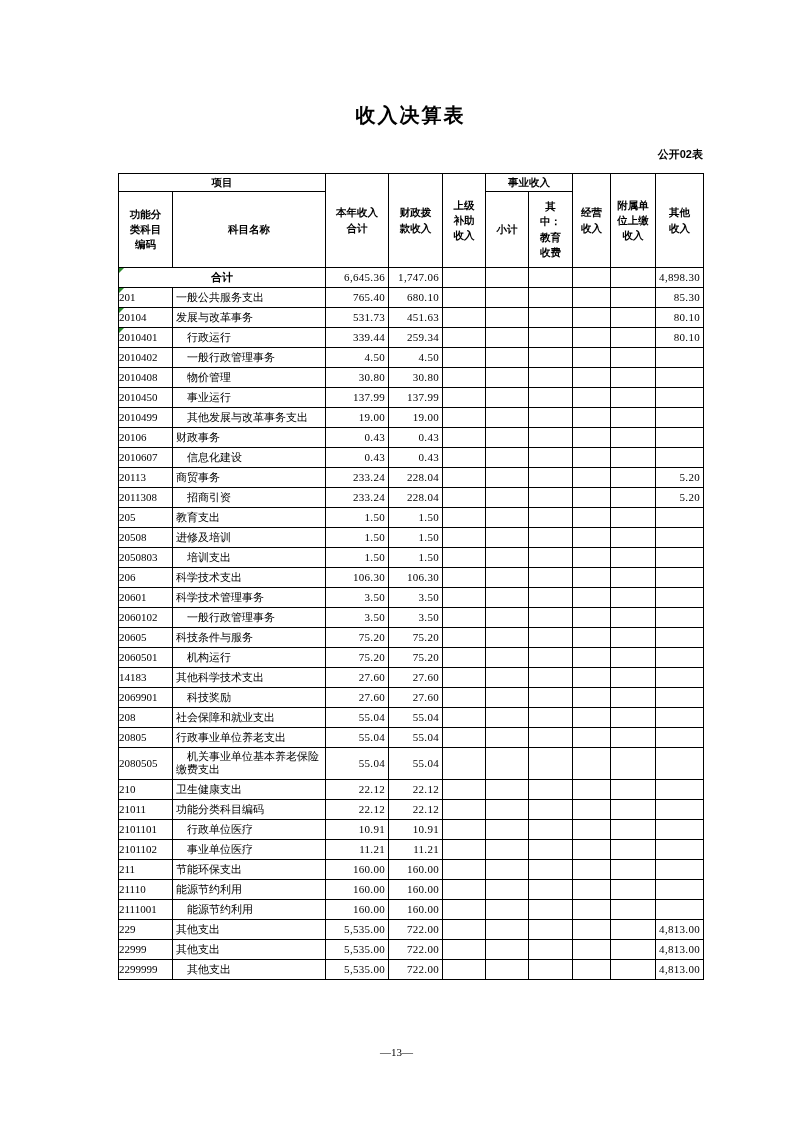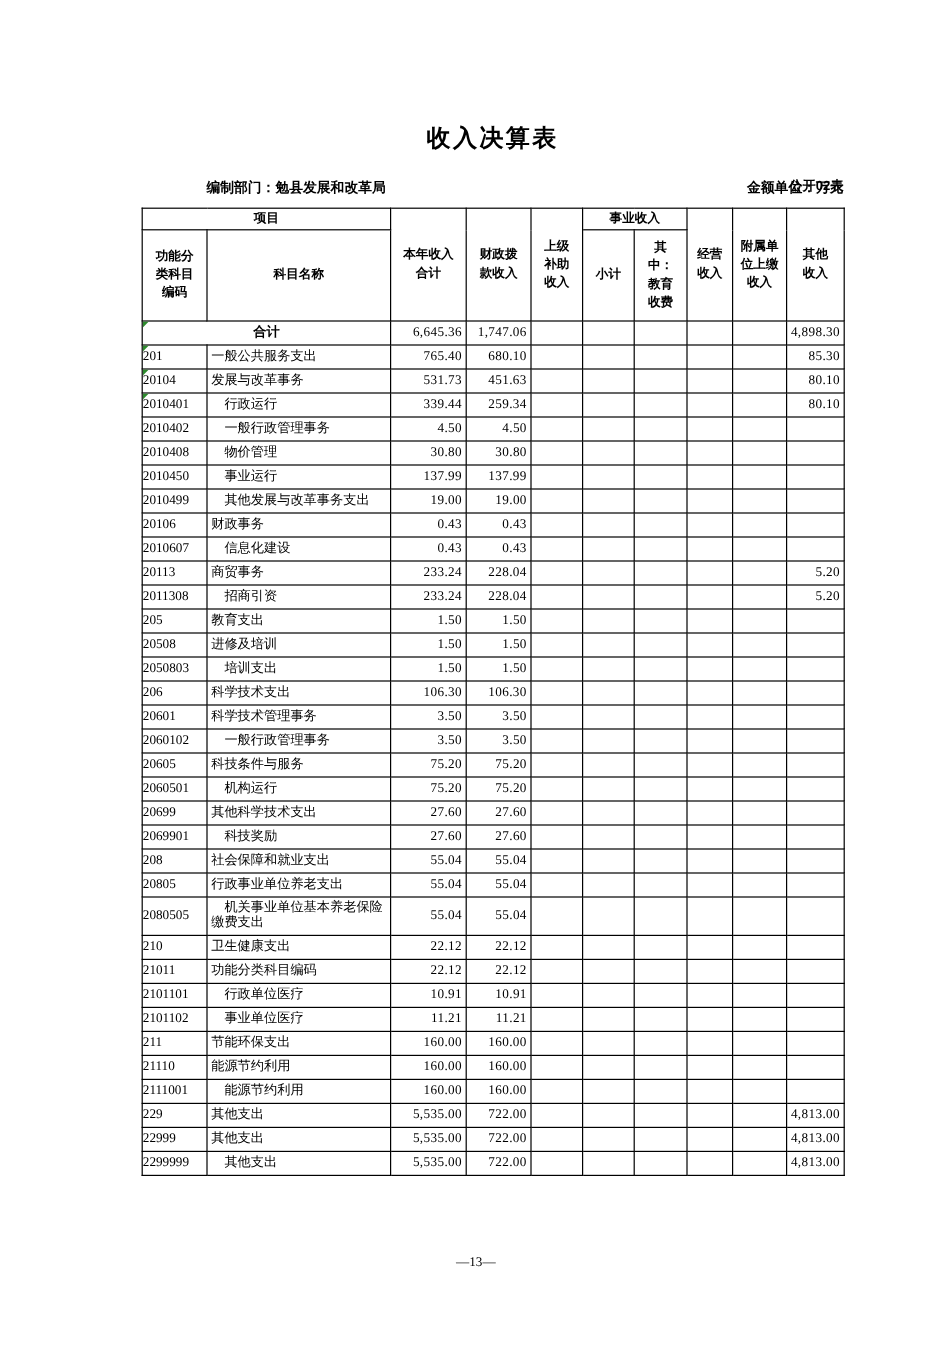--- a/index.html
+++ b/index.html
@@ -61,24 +61,20 @@
 <body>
 
 <div class="page">
 
   <div class="doc-title">收入决算表</div>
 
   <div class="meta-line1">
     <span>公开02表</span>
   </div>
 
-  <div class="meta-line2">
-    <span class="dept">编制部门：勉县发展和改革局</span>
-    <span>金额单位：万元</span>
-  </div>
 
   <table class="income">
     <colgroup>
       <col style="width:54px">
         <col style="width:153px">
         <col style="width:63px">
       <col style="width:54px">
         <col style="width:43px">
         <col style="width:43px">
       <col style="width:44px">
@@ -339,21 +335,21 @@
       <td class="num">75.20</td>
       <td class="num">75.20</td>
       <td class="num"></td>
       <td class="num"></td>
       <td class="num"></td>
       <td class="num"></td>
       <td class="num"></td>
       <td class="num"></td>
     </tr>
         <tr>
-      <td class="code">20699</td>
+      <td class="code">14183</td>
       <td class="name">其他科学技术支出</td>
       <td class="num">27.60</td>
       <td class="num">27.60</td>
       <td class="num"></td>
       <td class="num"></td>
       <td class="num"></td>
       <td class="num"></td>
       <td class="num"></td>
       <td class="num"></td>
     </tr>

